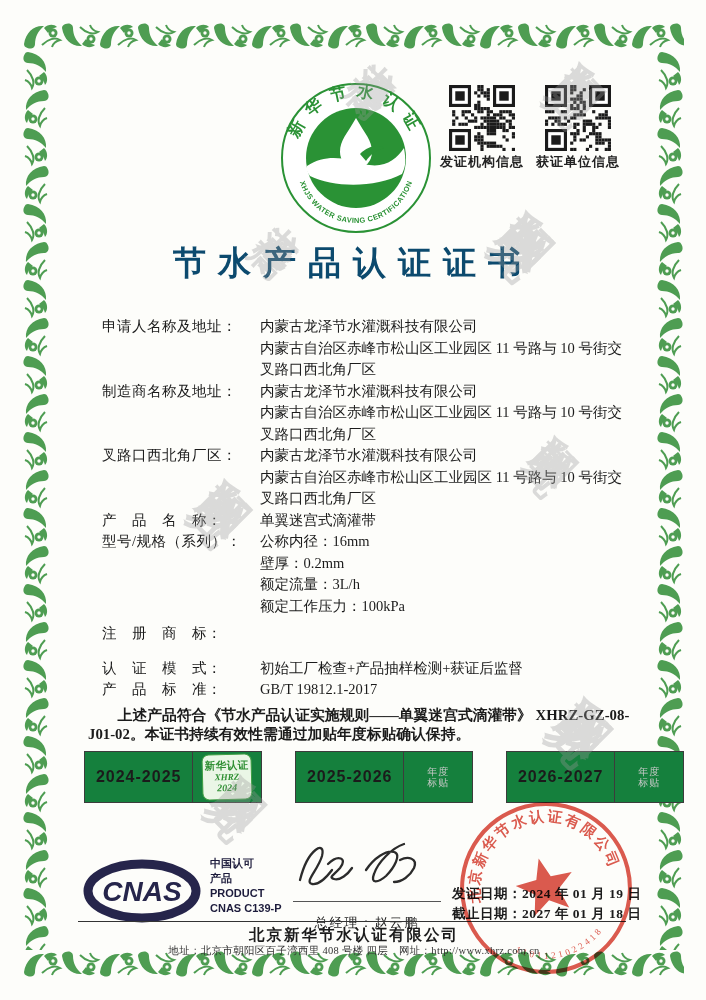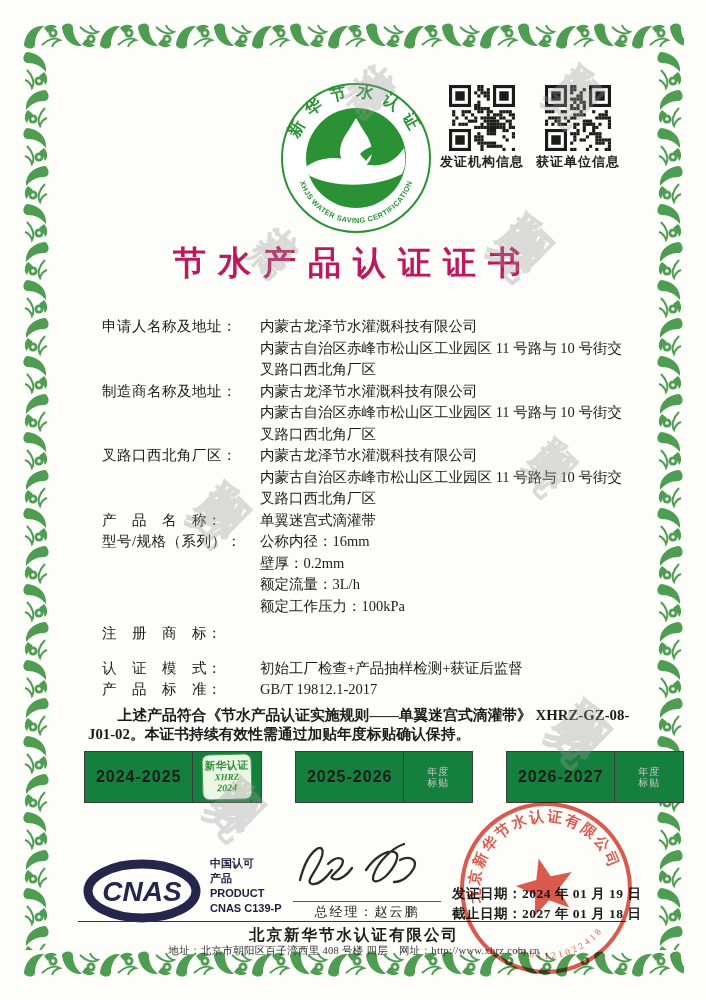--- a/index.html
+++ b/index.html
@@ -19,21 +19,21 @@
   .content{position:absolute;inset:0;z-index:2;}
   
   .logo{position:absolute;left:278px;top:80px;width:156px;height:156px;}
   .qr{position:absolute;width:66px;height:66px;}
   .qr-1{left:449px;top:85px;} .qr-2{left:545px;top:85px;}
   .qr-label{position:absolute;top:153px;font-size:13px;font-weight:700;color:#222;
             font-family:"Liberation Serif","DejaVu Serif",serif;letter-spacing:1px;width:100px;text-align:center;}
   .ql-1{left:432px;} .ql-2{left:528px;}
   .title{position:absolute;left:0;top:241px;width:706px;text-align:center;
          font-family:"Liberation Sans","DejaVu Sans",sans-serif;
-         font-size:33px;font-weight:700;letter-spacing:12px;color:#be185d;white-space:nowrap;}
+         font-size:33px;font-weight:700;letter-spacing:12px;color:#0c4a6e;white-space:nowrap;}
   
   .fields{position:absolute;left:102px;top:316px;width:520px;font-size:14.5px;line-height:21.5px;}
   .frow{display:flex;}
   .frow.gap{margin-top:6px;}
   .frow.gap2{margin-top:13px;}
   .flabel{width:158px;flex:none;font-weight:400;letter-spacing:.5px;}
   .fvalue{flex:1;min-height:21.5px;}
   .fvalue div{white-space:nowrap;}
   .compliance{position:absolute;left:88px;top:706px;width:546px;margin:0;
               font-size:14.8px;line-height:19px;font-weight:700;text-indent:2em;}
@@ -50,21 +50,21 @@
   .sticker .st0{font-size:10.5px;font-weight:700;letter-spacing:.5px;}
   .sticker .st1{font-size:9px;font-style:italic;font-weight:700;}
   .sticker .st2{font-size:10px;font-style:italic;font-weight:700;}
   .ph{color:#c9c9c9;font-size:10px;line-height:11px;text-align:center;letter-spacing:1px;}
   
   .cnas-logo{position:absolute;left:82px;top:858px;width:120px;height:66px;}
   .cnas-text{position:absolute;left:210px;top:856px;font-family:"Liberation Sans","DejaVu Sans",sans-serif;
              font-size:11px;font-weight:700;color:#1d1c3c;line-height:15px;}
   .signature{position:absolute;left:282px;top:830px;width:160px;height:72px;}
   .sig-caption{position:absolute;left:293px;top:901px;width:148px;text-align:center;
-               font-size:13px;border-top:1px solid #555;padding-top:1px;letter-spacing:2px;}
+               font-size:13px;border-top:1px solid #555;padding-top:12px;letter-spacing:2px;}
   .bottom-rule{position:absolute;left:78px;top:921px;width:548px;border-top:1.5px solid #333;}
   .company{position:absolute;left:80px;top:925px;width:548px;text-align:center;
            font-size:15.5px;font-weight:700;letter-spacing:2px;}
   .address{position:absolute;left:80px;top:944px;width:548px;text-align:center;
            font-size:10.5px;color:#333;letter-spacing:.3px;}
   .dates{position:absolute;left:452px;top:884px;z-index:6;font-size:13.5px;font-weight:700;line-height:20px;letter-spacing:.5px;}
   .stamp{position:absolute;left:455px;top:797px;width:182px;height:182px;z-index:5;
          transform:rotate(-14deg);opacity:.83;mix-blend-mode:multiply;}
 </style>
 </head>

